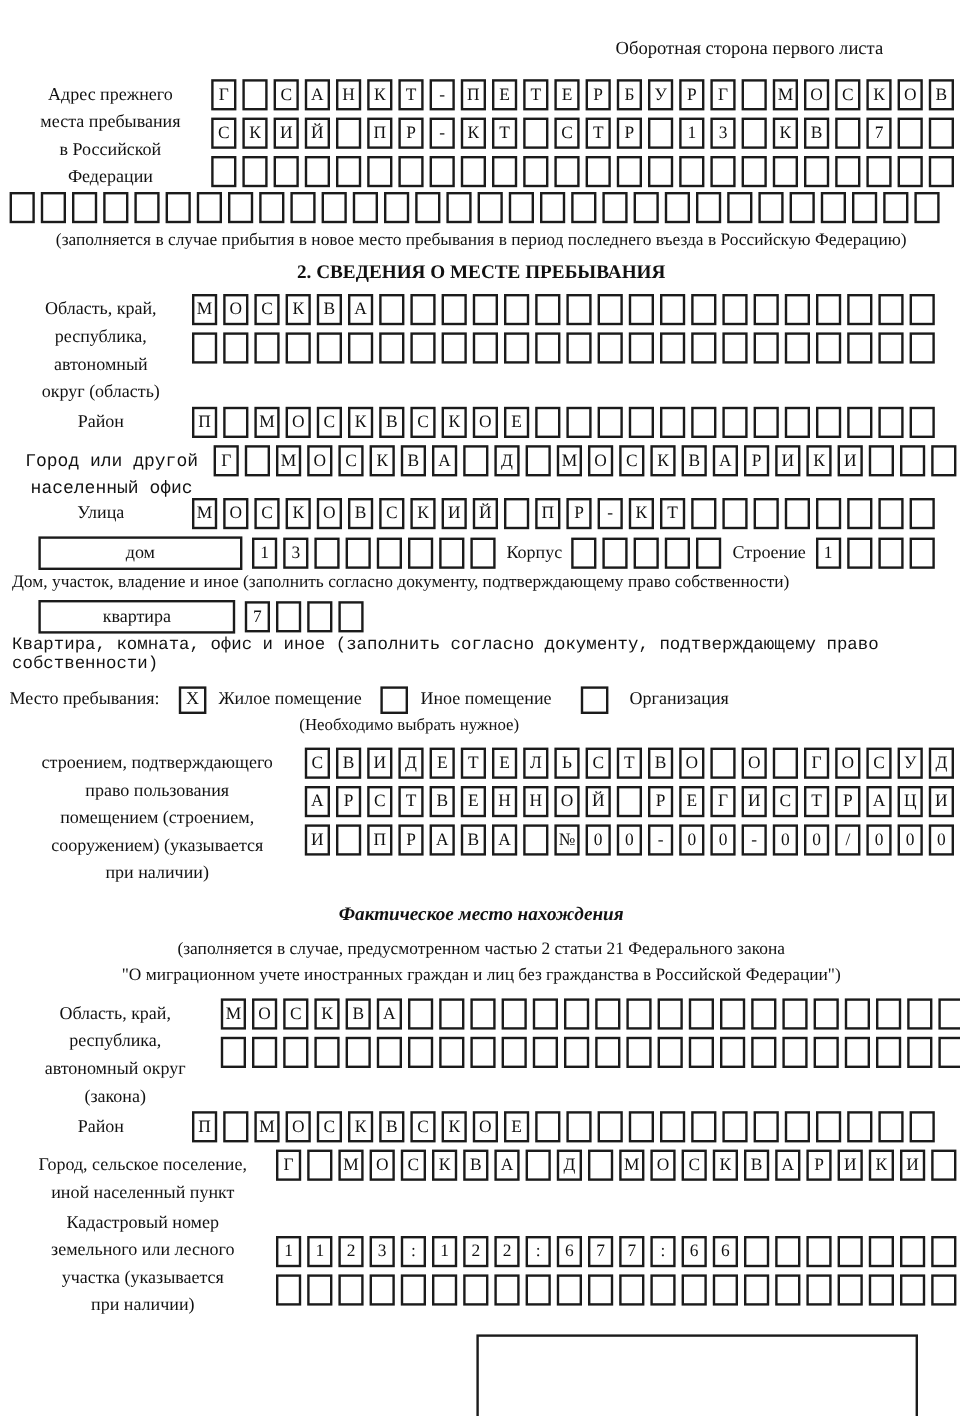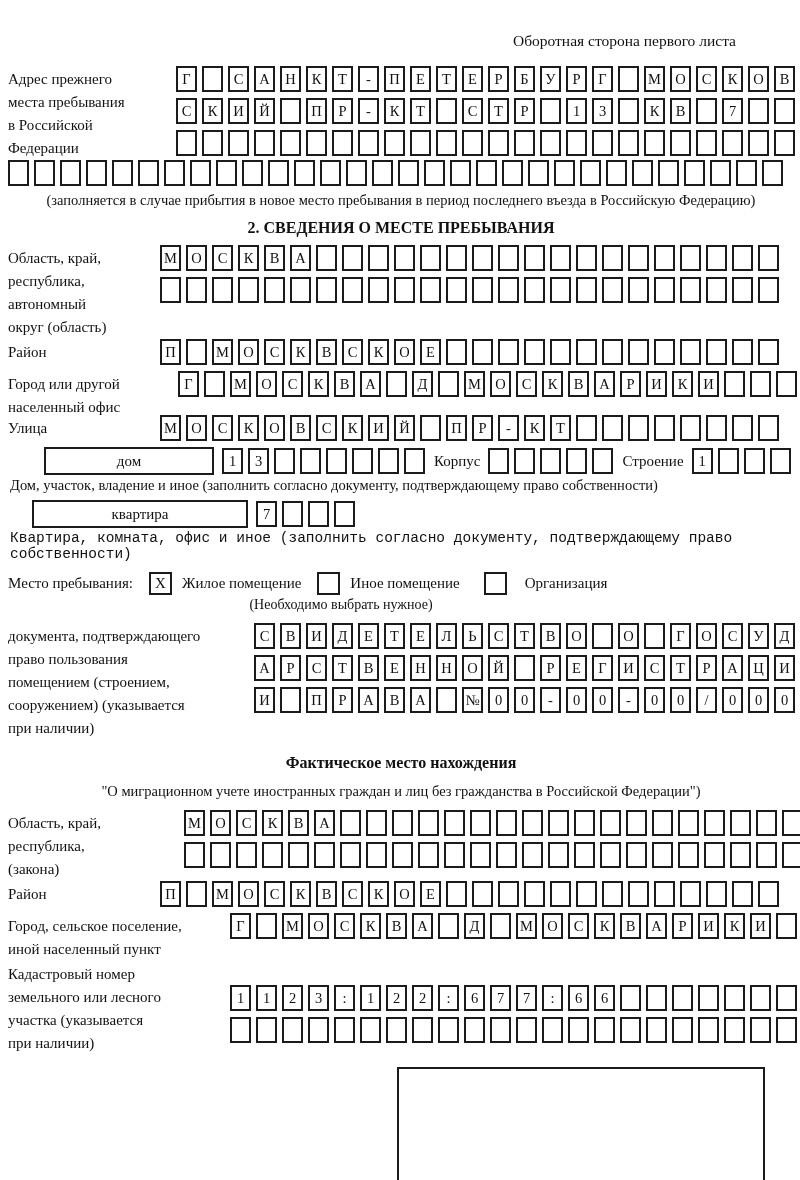--- a/index.html
+++ b/index.html
@@ -5,21 +5,21 @@
   * { margin:0; padding:0; box-sizing:border-box; }
   html,body { background:#fff; }
   body {
     width:800px; height:1180px; overflow:hidden;
     font-family:"Liberation Serif","DejaVu Serif",serif;
     font-size:15px; color:#111; padding:0 6px 0 8px; position:relative;
   }
   .page-title { text-align:right; padding:32px 58px 0 0; font-size:15.5px; }
   
   .frow { display:flex; align-items:flex-start; }
-  .flabel { flex:0 0 auto; line-height:23px; padding-top:2px; }
+  .flabel { flex:0 0 auto; line-height:23px; padding-top:2px;text-align:center; }
   .grid { display:flex; flex-direction:column; }
   .cells { display:flex; margin-bottom:6px; }
   .cell {
     flex:0 0 auto; width:21px; height:26px; margin-right:5px;
     border:2px solid #1b1b1b; text-align:center;
     font-size:14.5px; line-height:22px; background:#fff;
   }
   .caption { text-align:center; font-size:14.5px; margin:2px 0 6px 0; }
   .heading { text-align:center; font-weight:bold; font-size:16px; margin:10px 0 8px 0; }
   
@@ -257,21 +257,21 @@
       <span class="cell"></span>
       <span class="cell"></span>
       <span class="cell"></span>
       <span class="cell"></span>
       <span class="cell"></span>
       <span class="cell"></span>
     </div>
 </div>
 
 <div class="frow">
-  <div class="flabel" style="width:170px;">
+  <div class="flabel" style="width:170px;font-family:Liberation Mono, monospace;">
     <div>Город или другой</div>
     <div>населенный офис</div>
   </div>
   <div class="cells">
       <span class="cell">Г</span>
       <span class="cell"></span>
       <span class="cell">М</span>
       <span class="cell">О</span>
       <span class="cell">С</span>
       <span class="cell">К</span>
@@ -319,21 +319,21 @@
       <span class="cell"></span>
       <span class="cell"></span>
       <span class="cell"></span>
       <span class="cell"></span>
       <span class="cell"></span>
       <span class="cell"></span>
       <span class="cell"></span>
     </div>
 </div>
 
-<div class="frow" style="margin-left:36px; align-items:center;">
+<div class="frow" style="margin-left:24px; align-items:center;">
   <div class="named-box" style="width:170px;">дом</div>
   <div class="cells" style="margin-bottom:0;">
       <span class="cell">1</span>
       <span class="cell">3</span>
       <span class="cell"></span>
       <span class="cell"></span>
       <span class="cell"></span>
       <span class="cell"></span>
       <span class="cell"></span>
       <span class="cell"></span>
@@ -350,21 +350,21 @@
   <div class="cells" style="margin-bottom:0;">
       <span class="cell">1</span>
       <span class="cell"></span>
       <span class="cell"></span>
       <span class="cell"></span>
     </div>
 </div>
 <div class="caption" style="text-align:left; margin-left:2px;">Дом, участок, владение и иное (заполнить согласно документу, подтверждающему право собственности)</div>
 
 <div class="frow" style="margin-left:24px; align-items:center;">
-  <div class="named-box" style="width:216px;">квартира</div>
+  <div class="named-box" style="width:164px;">квартира</div>
   <div class="cells" style="margin-bottom:0;">
       <span class="cell">7</span>
       <span class="cell"></span>
       <span class="cell"></span>
       <span class="cell"></span>
     </div>
 </div>
 <div class="caption" style="text-align:left; margin-left:2px;font-family:Liberation Mono, monospace;">Квартира, комната, офис и иное (заполнить согласно документу, подтверждающему право собственности)</div>
 
 <div class="chk-row">
@@ -373,21 +373,21 @@
   <div class="chk-label">Жилое помещение</div>
   <div class="chkbox"></div>
   <div class="chk-label">Иное помещение</div>
   <div class="chkbox" style="margin:0 18px;"></div>
   <div class="chk-label">Организация</div>
 </div>
 <div class="hint">(Необходимо выбрать нужное)</div>
 
 <div class="frow">
   <div class="flabel" style="width:246px;">
-    <div>документа, подтверждающего</div>
+    <div>строением, подтверждающего</div>
     <div>право пользования</div>
     <div>помещением (строением,</div>
     <div>сооружением) (указывается</div>
     <div>при наличии)</div>
   </div>
   <div class="grid">
     <div class="cells">
         <span class="cell">С</span>
         <span class="cell">В</span>
         <span class="cell">И</span>
@@ -452,29 +452,31 @@
         <span class="cell">0</span>
         <span class="cell">0</span>
         <span class="cell">/</span>
         <span class="cell">0</span>
         <span class="cell">0</span>
         <span class="cell">0</span>
       </div>
   </div>
 </div>
 
-<div class="heading" style="margin-top:14px;">Фактическое место нахождения</div>
+<div class="heading" style="margin-top:14px;font-style:italic;">Фактическое место нахождения</div>
 <div class="note">
+  <div>(заполняется в случае, предусмотренном частью 2 статьи 21 Федерального закона</div>
   <div>"О миграционном учете иностранных граждан и лиц без гражданства в Российской Федерации")</div>
 </div>
 
 <div class="frow mt8">
   <div class="flabel" style="width:176px;">
     <div>Область, край,</div>
     <div>республика,</div>
+    <div>автономный округ</div>
     <div>(закона)</div>
   </div>
   <div class="grid">
     <div class="cells">
         <span class="cell">М</span>
         <span class="cell">О</span>
         <span class="cell">С</span>
         <span class="cell">К</span>
         <span class="cell">В</span>
         <span class="cell">А</span>

